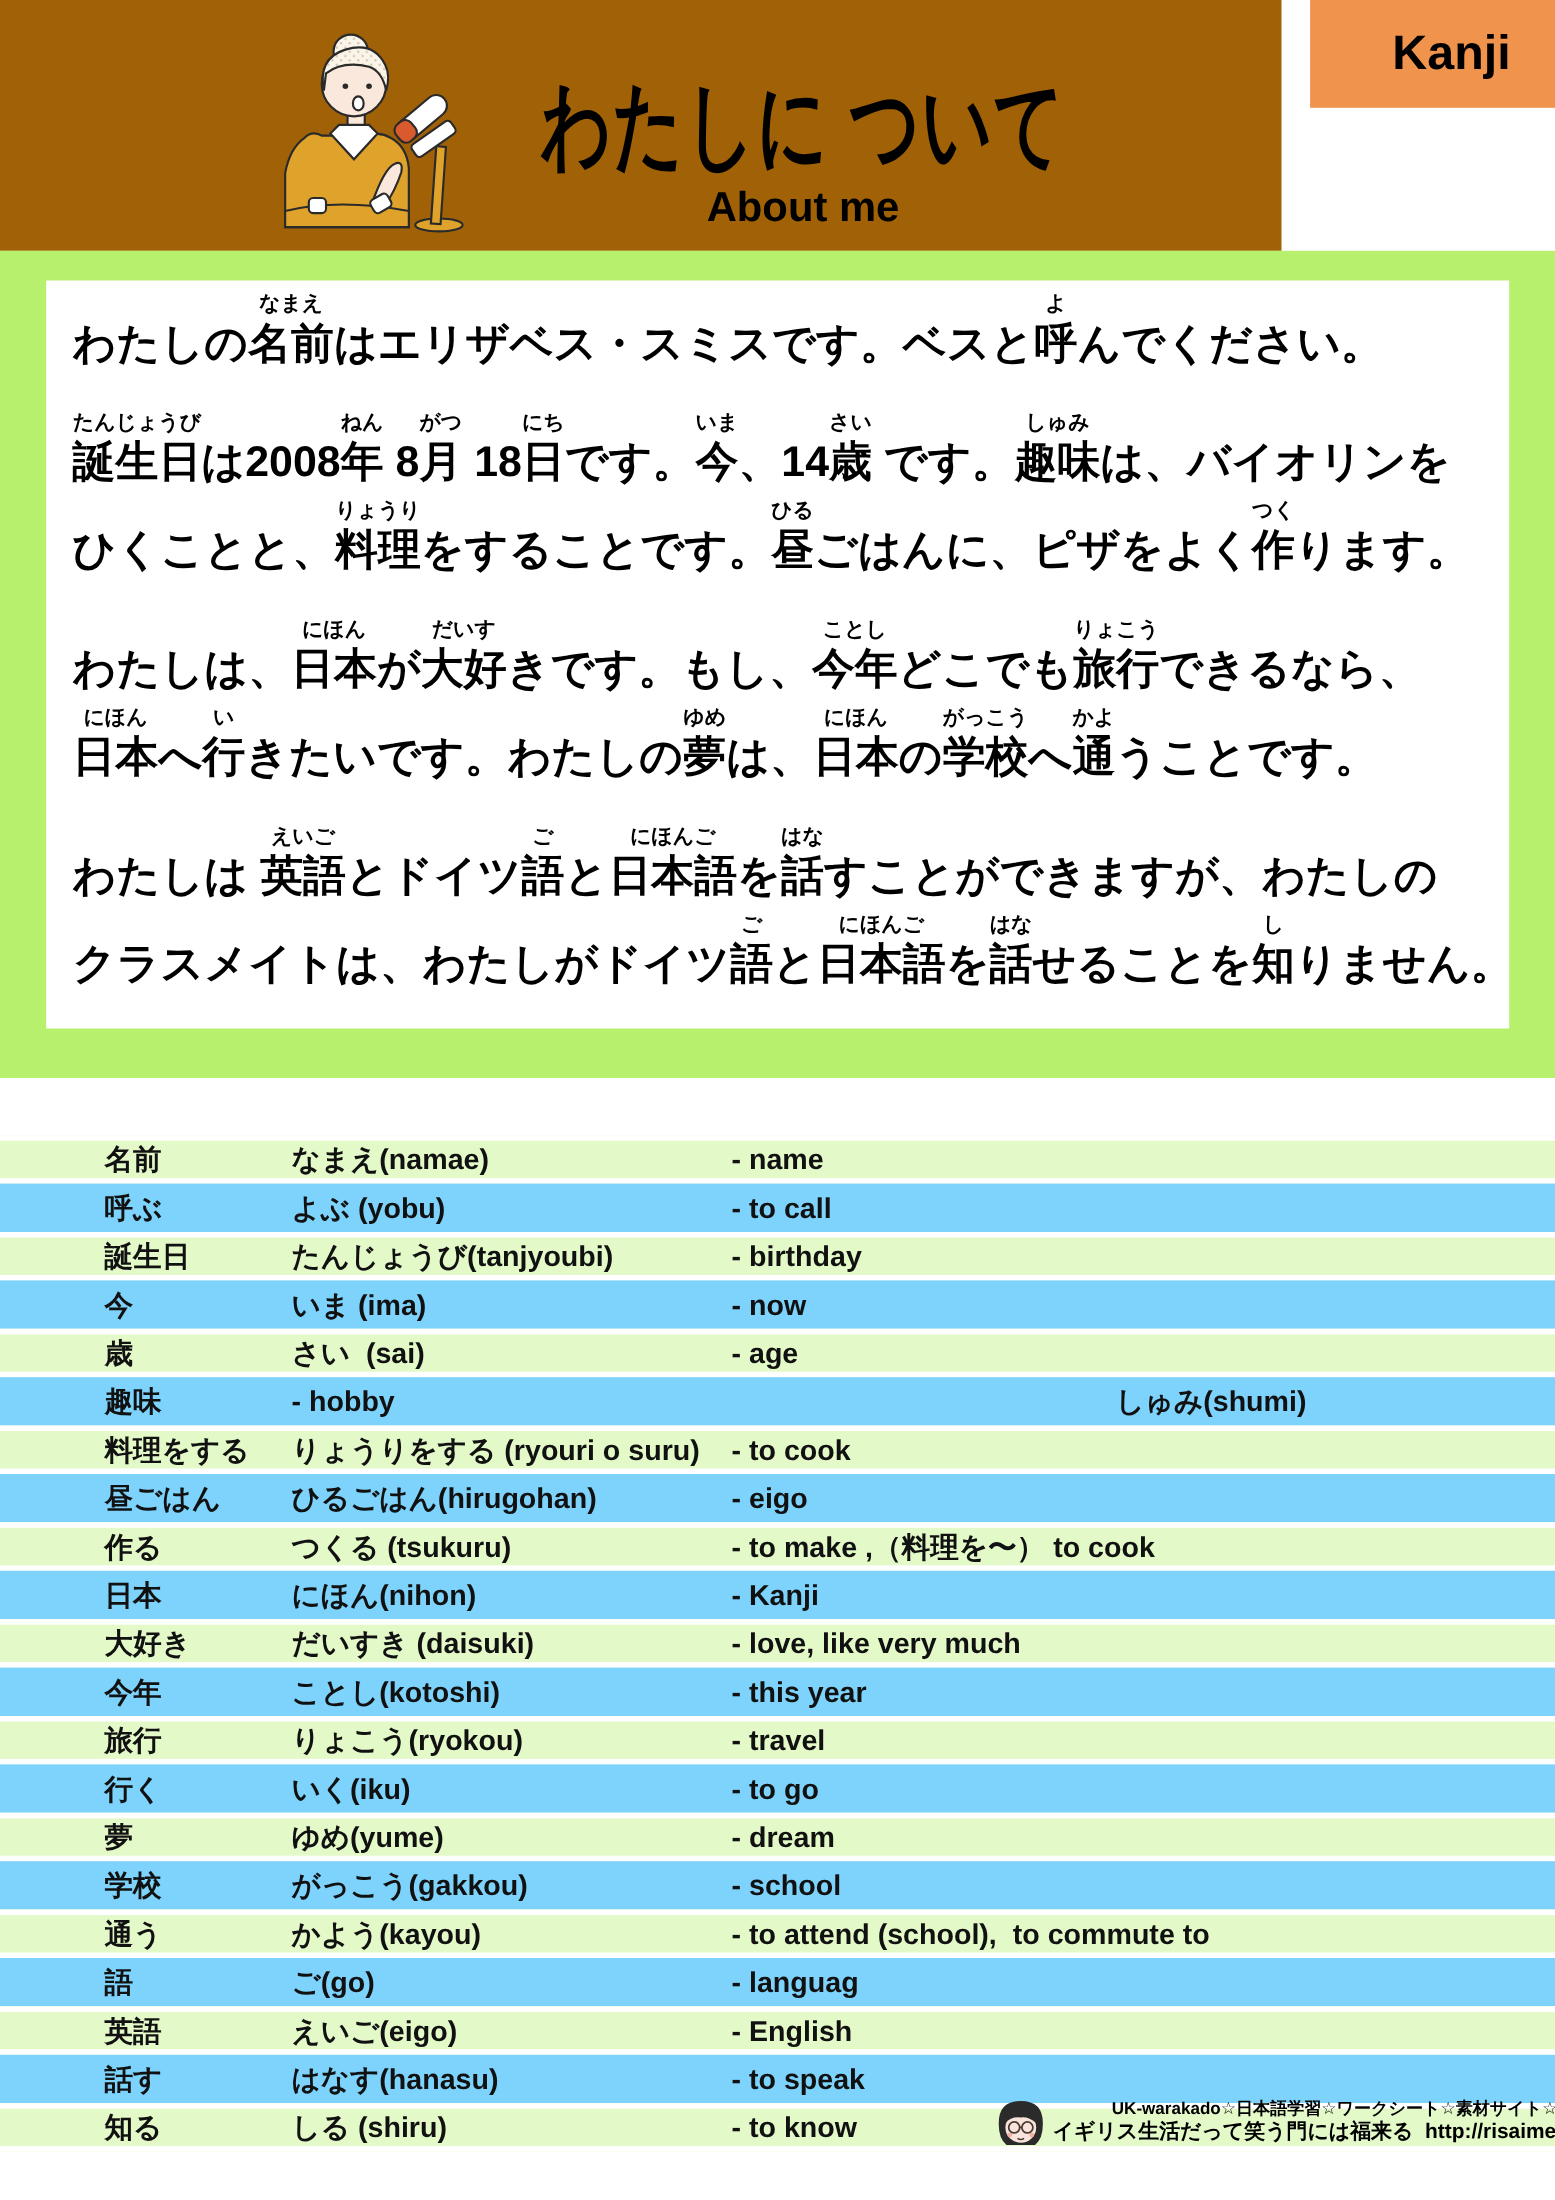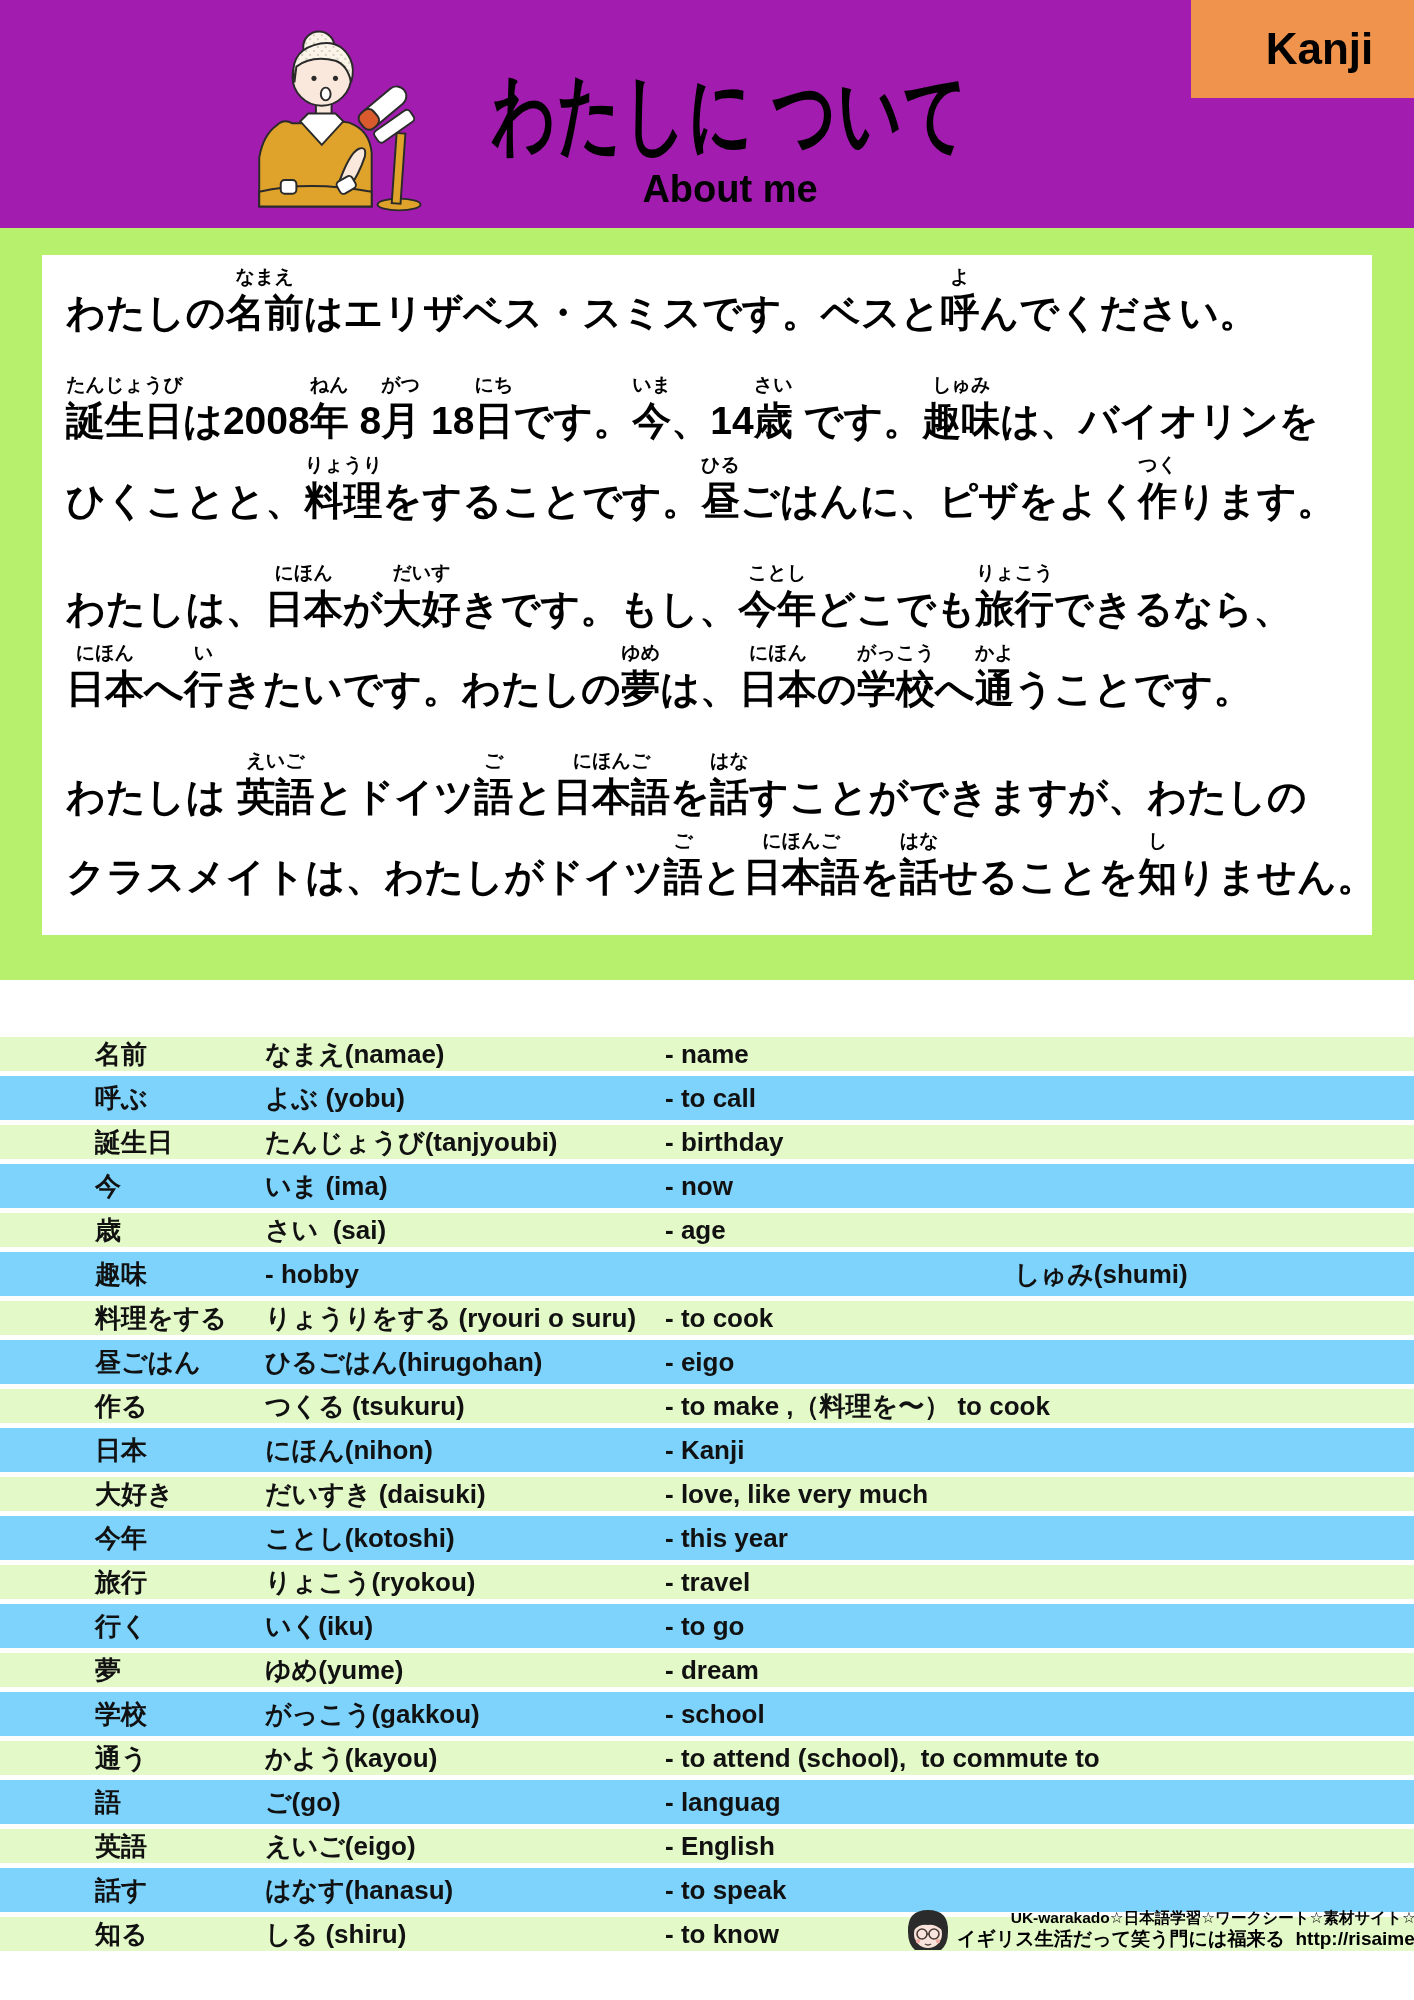--- a/index.html
+++ b/index.html
@@ -3,21 +3,21 @@
 <meta charset="utf-8">
 <style>
   html,body { margin:0; padding:0; background:#ffffff; }
   .page {
     position:relative; width:1414px; height:2000px; background:#fff;
     font-family:"Liberation Sans","DejaVu Sans",sans-serif; color:#111;
     overflow:hidden;
   }
 
   
-  .header { position:absolute; left:0; top:0; width:1414px; height:228px; background:#a21caf; }
+  .header { position:absolute; left:0; top:0; width:1165px; height:228px; background:#a16207; }
   .illustration { position:absolute; left:188px; top:6px; width:250px; height:220px; }
   .title-block { position:absolute; left:355px; top:70px; width:750px; text-align:center; }
   .page-title {
     font-size:88px; font-weight:800; letter-spacing:1px; line-height:1.0;
     transform:scaleX(0.72); transform-origin:center; white-space:pre; color:#000;
   }
   .page-subtitle { margin-top:10px; font-size:38px; font-weight:700; color:#000; }
   .kanji-badge {
     position:absolute; left:1155px; top:0; width:257px; height:98px;
     background:var(--badge-orange,#f0934d); display:flex; align-items:center; justify-content:center;

